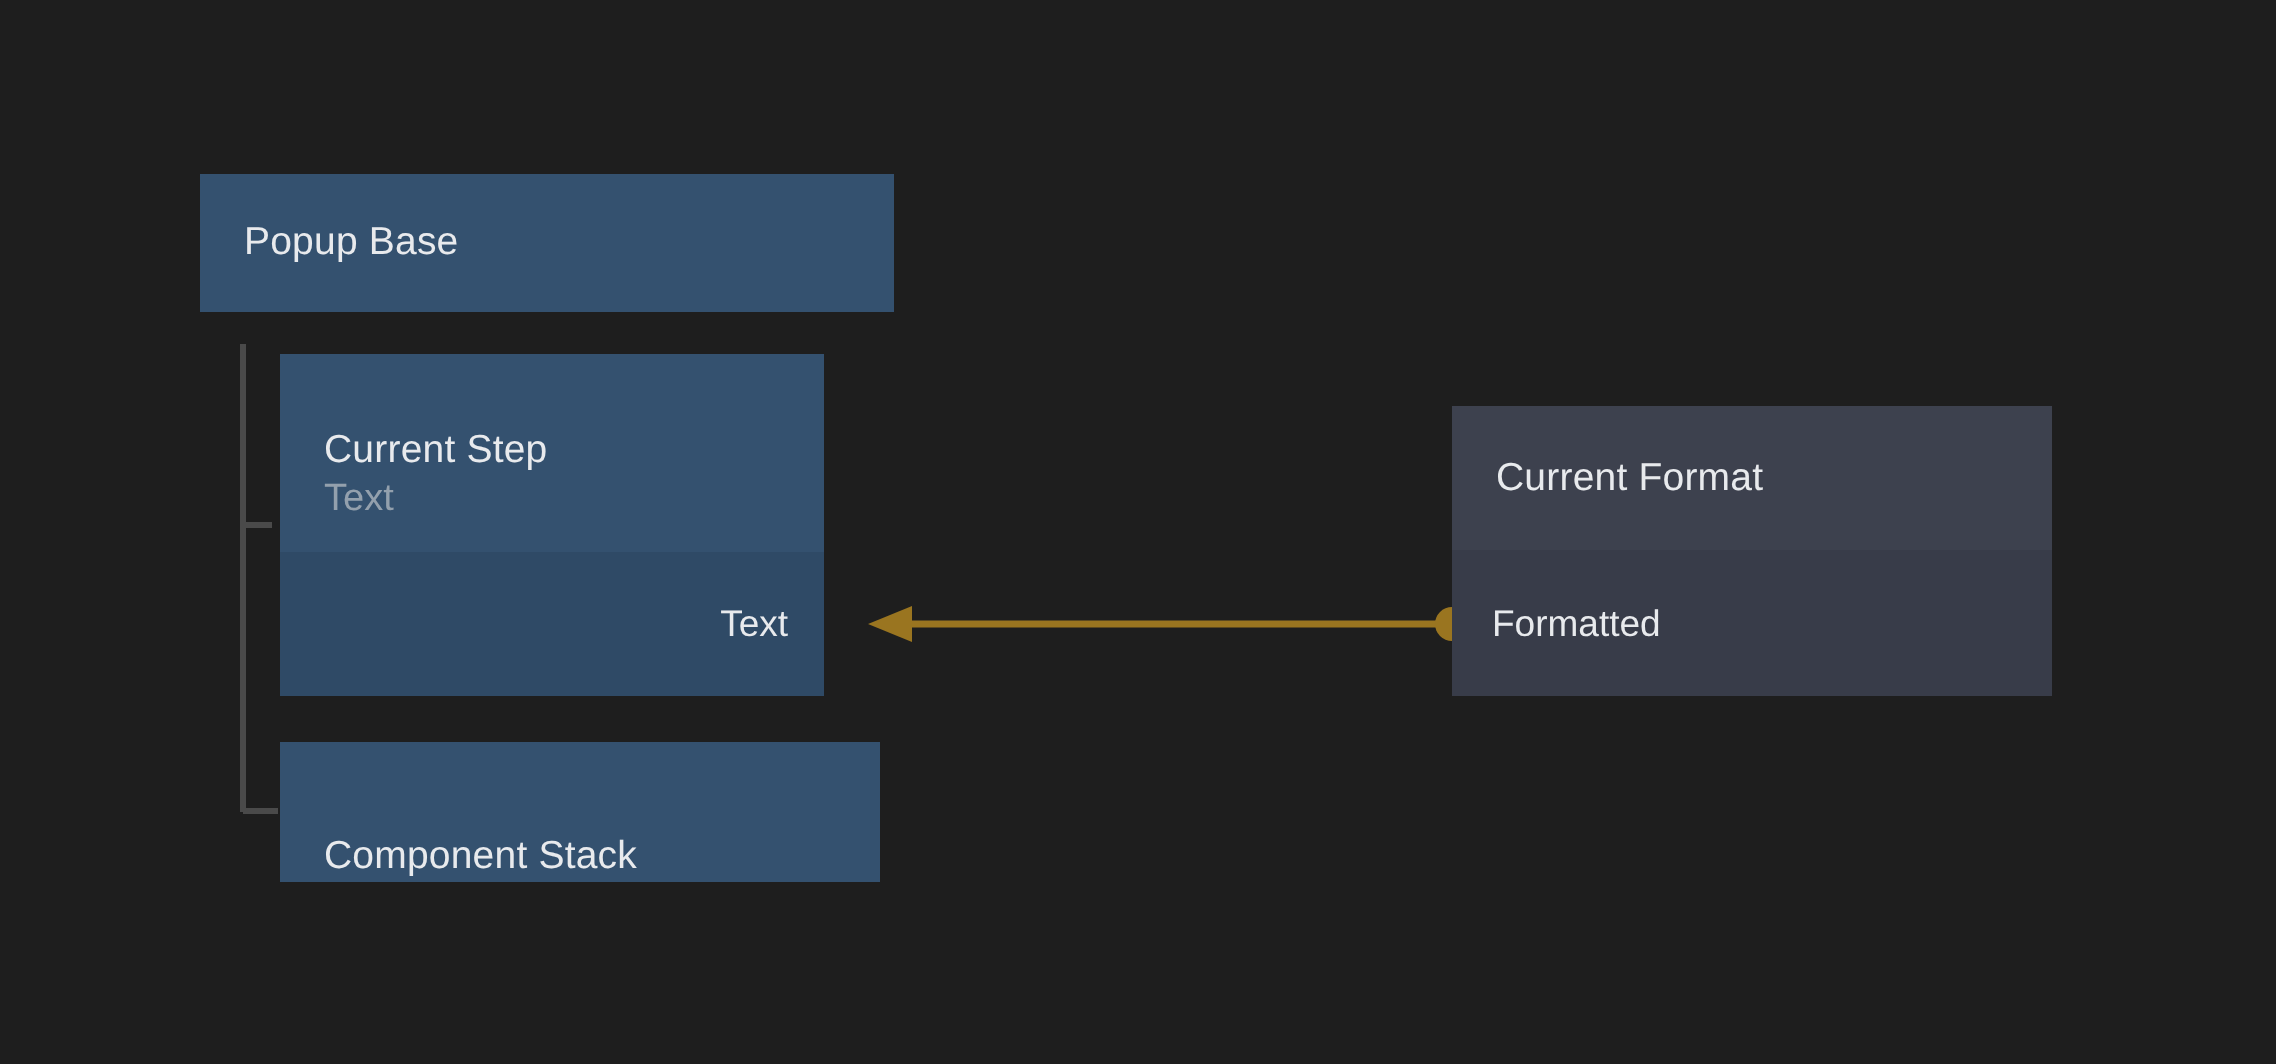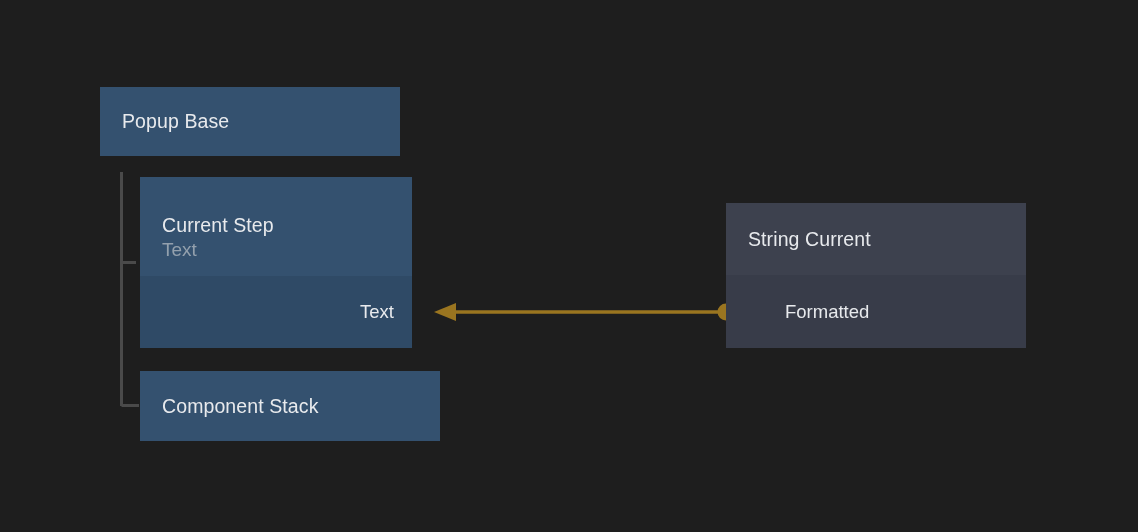--- a/index.html
+++ b/index.html
@@ -84,33 +84,33 @@
 
   
   .node.blue .node-header { background: #34516f; }
   .node.blue .node-body   { background: #2f4a66; }
 
   
   .node.slate .node-header { background: #3d414e; }
   .node.slate .node-body   { background: #383c49; }
 
   
-  #node-popup-base      { left: 100px; top: 87px;  width: 300px; }
+  #node-popup-base      { left: 100px; top: 87px;  width: 347px; }
   #node-popup-base .node-header { height: 69px; }
 
   #node-current-step    { left: 140px; top: 177px; width: 272px; }
   #node-current-step .node-header { height: 99px; padding-top: 22px; }
   #node-current-step .node-body   { height: 72px; }
 
   #node-component-stack { left: 140px; top: 371px; width: 300px; }
-  #node-component-stack .node-header { height: 70px; }
+  #node-component-stack .node-header { height: 70px; justify-content: flex-end; }
 
   #node-string-format   { left: 726px; top: 203px; width: 300px; }
   #node-string-format .node-header { height: 72px; }
-  #node-string-format .node-body   { height: 73px; padding-left: 39px; }
+  #node-string-format .node-body   { height: 73px; }
 </style>
 </head>
 <body>
 
 <div id="canvas">
 
   <svg id="edges" width="1138" height="532" viewBox="0 0 1138 532">
 
     <g>
       <path d="M121.5 172 L121.5 406" stroke="#4a4a4a" stroke-width="3" fill="none"></path>
@@ -142,20 +142,20 @@
   </div>
 
   <div class="node blue" id="node-component-stack">
     <div class="node-header">
       <div class="node-title">Component Stack</div>
     </div>
   </div>
 
   <div class="node slate" id="node-string-format">
     <div class="node-header">
-      <div class="node-title">String Current</div>
+      <div class="node-title">Current Format</div>
     </div>
     <div class="node-body">
       <div class="port-label in">Formatted</div>
     </div>
   </div>
 
 </div>
 
 </body></html>

